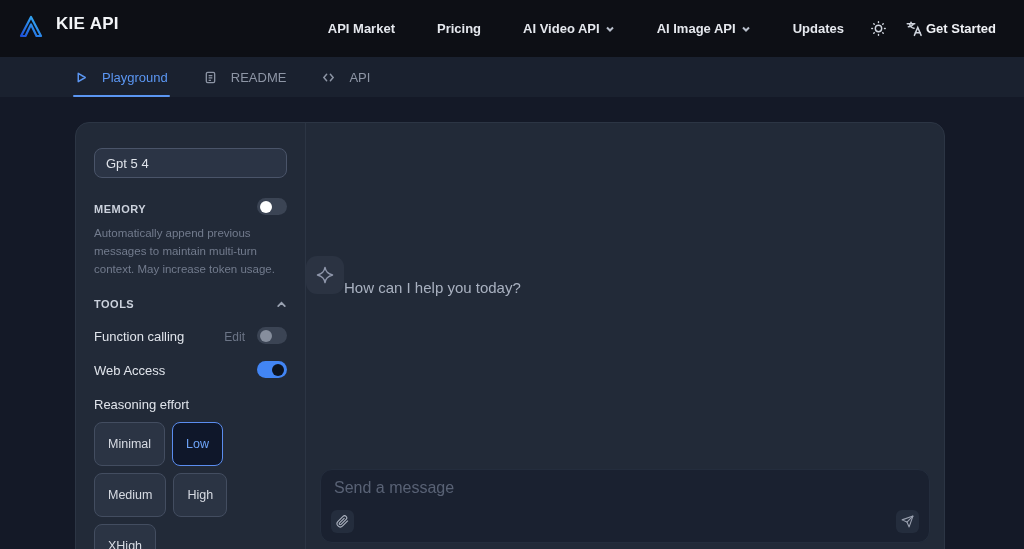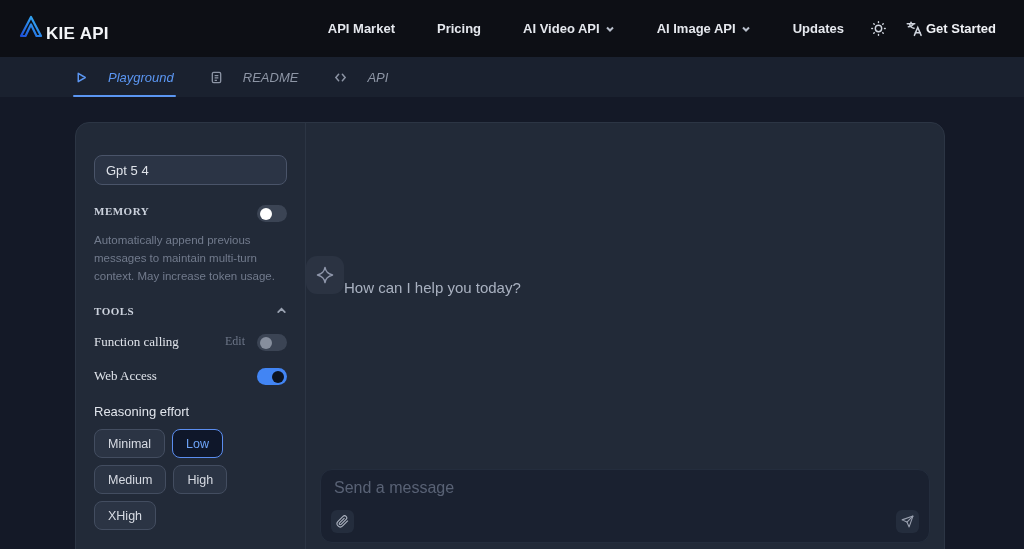--- a/index.html
+++ b/index.html
@@ -9,62 +9,62 @@
     font-family:"Liberation Sans", sans-serif;
     color:#e5e8ee;
     position:relative;
   }
   
   .header {
     height:57px; background:#0d0f15;
     display:flex; align-items:center;
     padding:0 28px 0 18px;
   }
-  .brand { display:flex; align-items:flex-end; gap:2px; }
+  .brand { display:flex; align-items:flex-start; gap:12px; }
   .brand-name { font-size:17px; font-weight:bold; color:#f3f5f8; letter-spacing:.3px; }
   .nav { margin-left:auto; display:flex; align-items:center; gap:42px; }
   .nav-item { display:flex; align-items:center; gap:5px; font-size:13px; font-weight:600; color:#e5e8ee; cursor:pointer; white-space:nowrap; }
   .chev { width:10px; height:10px; stroke:#b9c0cc; stroke-width:2; fill:none; }
   .hdr-icons { display:flex; align-items:center; gap:18px; margin-left:26px; }
   .hdr-icon { width:17px; height:17px; display:grid; place-items:center; color:#cfd4dd; }
   .get-started { font-size:13px; font-weight:600; color:#f0f2f6; margin-left:4px; cursor:pointer; white-space:nowrap; }
   
   .tabbar {
     height:40px; background:#1a212f;
     display:flex; align-items:stretch; gap:36px;
     padding-left:75px;
   }
-  .tab { display:flex; align-items:center; gap:20px; font-size:13px; color:#8d95a5; cursor:pointer; position:relative;font-style:italic; }
+  .tab { display:flex; align-items:center; gap:14px; font-size:13px; color:#8d95a5; cursor:pointer; position:relative; }
   .tab.active { color:#5b96f2; }
   .tab.active .underline { position:absolute; left:-2px; right:-2px; bottom:0; height:2px; background:#5b96f2; border-radius:2px; }
   .tab svg { width:13px; height:13px; }
   
   .card {
     position:absolute; left:75px; top:122px; width:870px; height:442px;
     background:#222a38; border:1px solid #2c3544; border-radius:14px;
     display:flex; overflow:hidden;
   }
   .settings { width:230px; flex-shrink:0; border-right:1px solid #2c3544; padding:18px; }
   .section-label { font-size:11px; font-weight:bold; letter-spacing:.5px; color:#ccd2dd; text-transform:uppercase; }
   .model-input {
-    margin-top:14px; width:100%; height:30px;
+    margin-top:7px; width:100%; height:30px;
     background:#2b3445; border:1px solid #4a5469; border-radius:8px;
     color:#dfe3ea; font-size:13px; padding:0 11px;
     font-family:"Liberation Sans", sans-serif;
   }
-  .row { display:flex; align-items:flex-start;font-family:Liberation Serif, serif; }
+  .row { display:flex; align-items:flex-end; }
   .memory-row { margin-top:20px; justify-content:space-between; }
   .desc { margin-top:10px; font-size:11.5px; line-height:1.55; color:#727b8d; }
   .tools-head { margin-top:20px; justify-content:space-between; cursor:pointer; }
   .tool-row { margin-top:17px; justify-content:space-between; font-size:13px; color:#e0e4eb; }
   .edit-link { font-size:12px; color:#6c7587; margin-left:auto; margin-right:12px; cursor:pointer; }
   .reasoning-label { margin-top:19px; font-size:13px; color:#e0e4eb; }
   .chip-wrap { margin-top:10px; display:flex; flex-wrap:wrap; gap:7px; }
   .chip {
-    height:29px; padding:0 13px; border-radius:8px;
+    height:44px; padding:0 13px; border-radius:8px;
     background:#2b3444; border:1px solid #434d60;
     color:#d7dbe3; font-size:12.5px; display:flex; align-items:center; cursor:pointer;
     font-family:"Liberation Sans", sans-serif;
     text-align:right;
   }
   .chip.selected { background:#0f172a; border-color:#5b8def; color:#6ea4f8; }
   
   .toggle { width:30px; height:17px; border-radius:9px; background:#3b4454; position:relative; cursor:pointer; flex-shrink:0; }
   .toggle .knob { position:absolute; top:2.5px; left:3px; width:12px; height:12px; border-radius:50%; background:#ffffff; }
   .toggle.dim .knob { background:#868e9d; }

